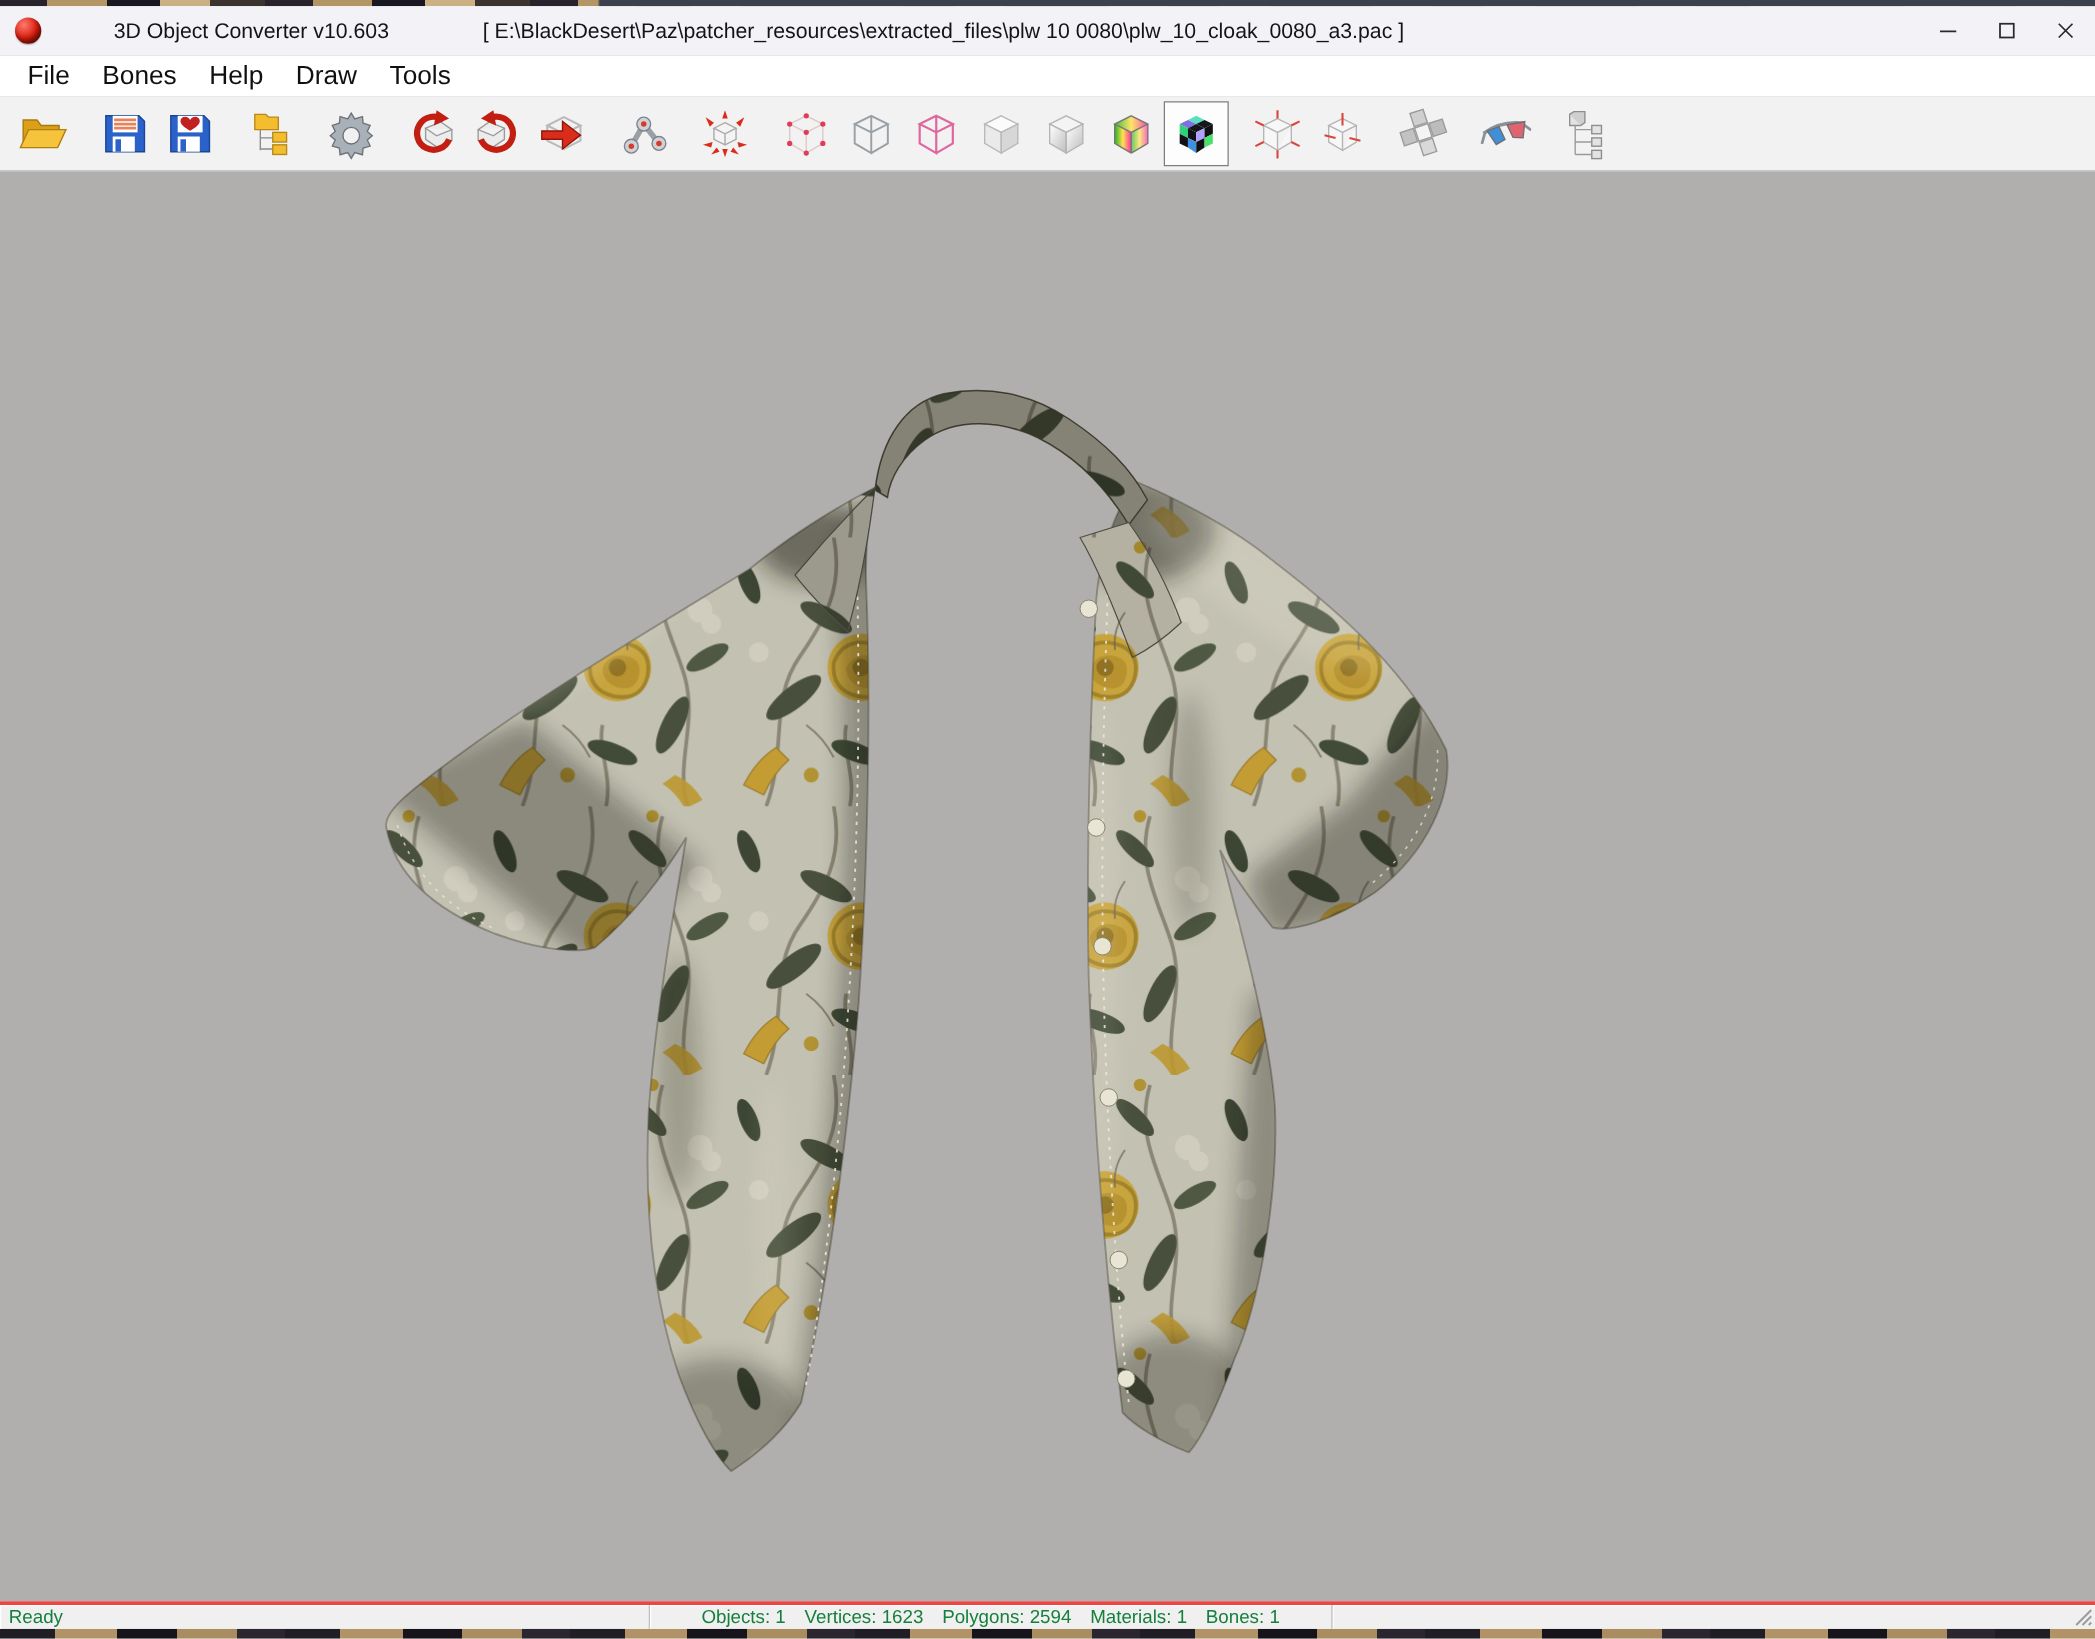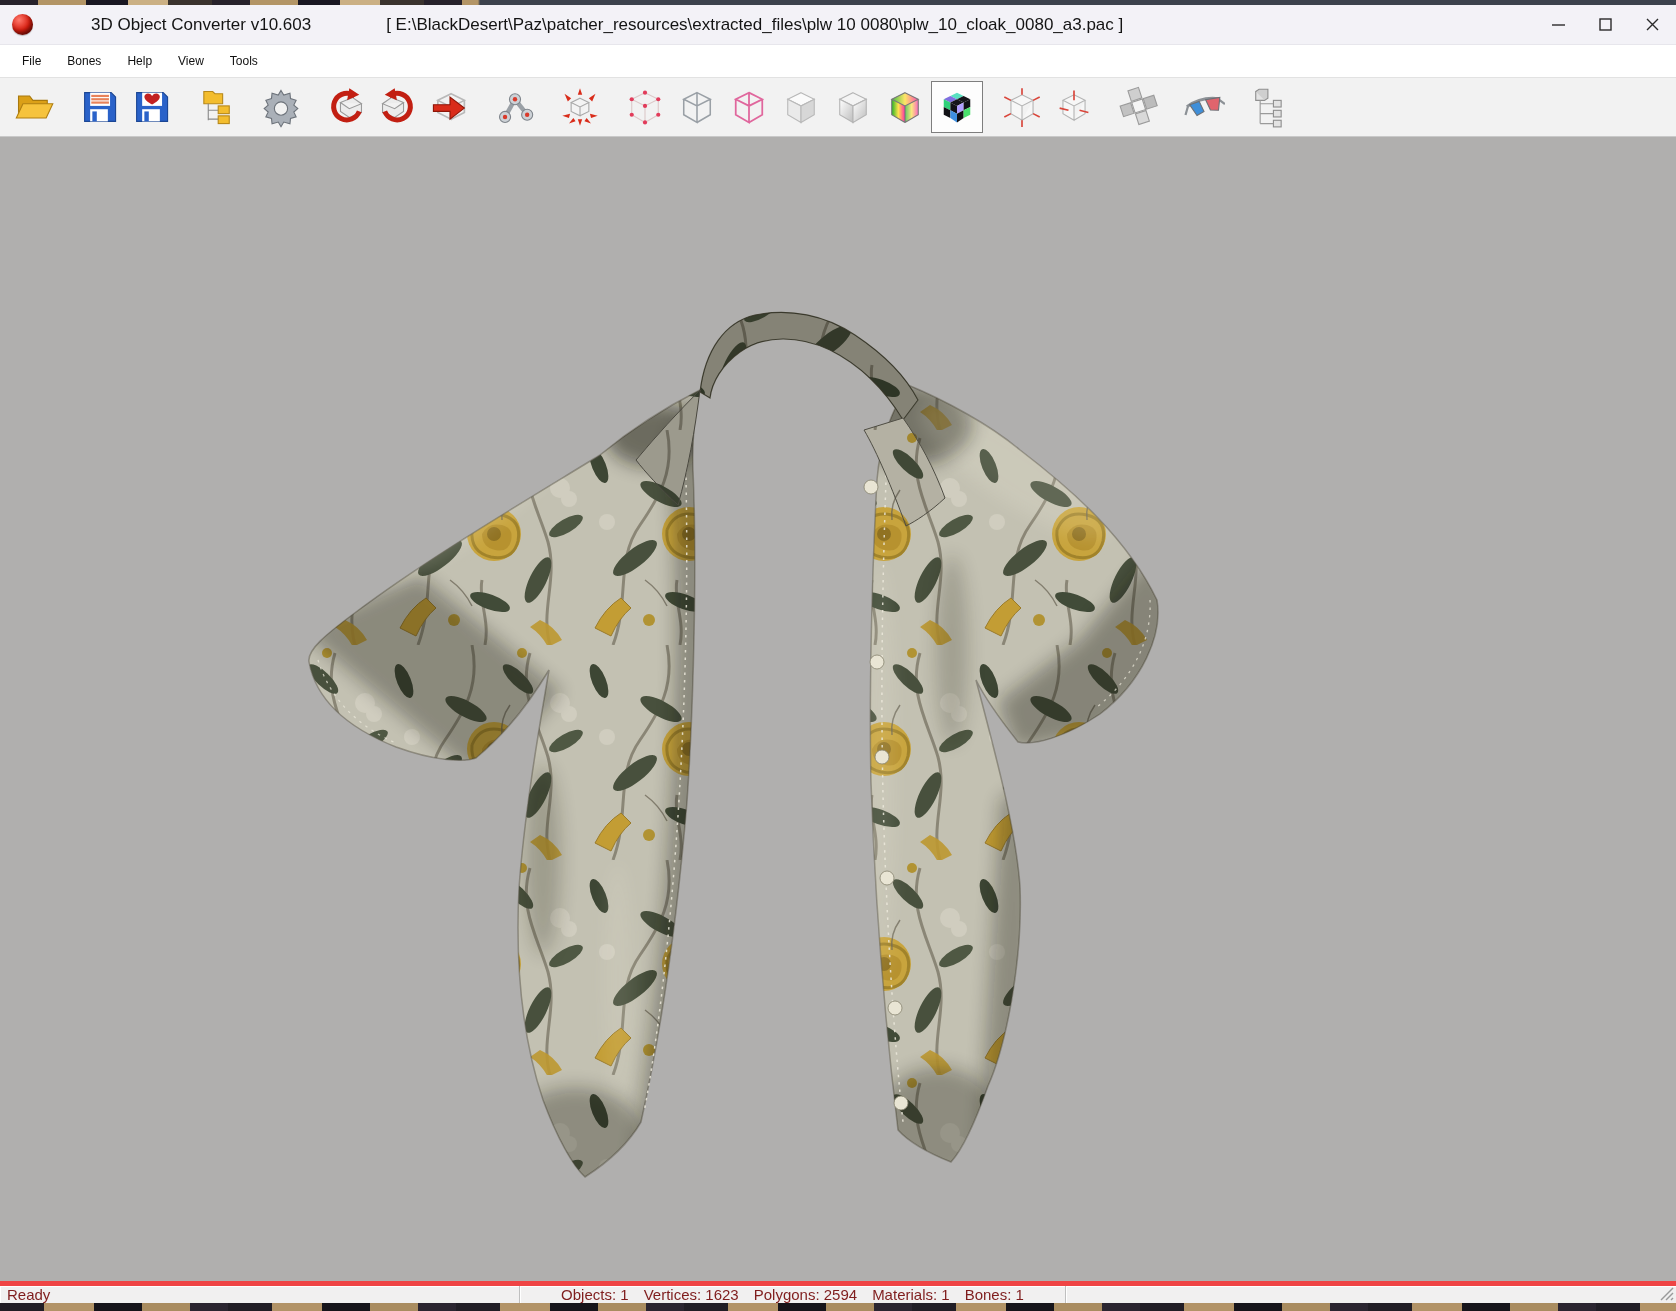--- a/index.html
+++ b/index.html
@@ -22,35 +22,35 @@
     background: radial-gradient(circle at 34% 28%, #ff7a6d, #d81e10 52%, #7c0a03 95%);
     box-shadow: inset -2px -3px 4px rgba(0,0,0,.4), 0 1px 1px rgba(0,0,0,.25); }
   .app-title { margin-left:10px; font-size:17px; color:#141414; white-space:nowrap; }
   .doc-path { margin-left:27px; font-size:17px; color:#141414; white-space:nowrap; }
   .win-controls { margin-left:auto; display:flex; height:100%; }
   .wc { width:47px; height:100%; display:flex; align-items:center; justify-content:center; background:transparent; border:none; }
   .wc svg { width:15px; height:15px; }
 
   
   .menubar { height:33px; background:#ffffff; display:flex; align-items:center; padding-left:9px; border-bottom:1px solid #e2e2e2; }
-  .menu-item { font-size:12px; color:#101010; padding:4px 13px;text-align:center; }
+  .menu-item { font-size:21px; color:#101010; padding:4px 13px;text-align:center; }
 
   
   .toolbar { height:59px; background:#f2f2f2; display:flex; align-items:center; padding-left:8px; border-bottom:1px solid #c9c9c9; }
   .tbtn { width:52px; height:52px; flex:none; display:flex; align-items:center; justify-content:center; background:transparent; border:1px solid transparent; padding:0; }
   .tbtn svg { width:42px; height:42px; }
   .tbtn.selected { border:1px solid #7e7e7e; background:#fdfdfd; }
   .gap { margin-left:13px; }
 
   
   .viewport { height:1144px; position:relative; background:#b0afae; }
   .viewport > svg { position:absolute; inset:0; width:100%; height:100%; display:block; }
 
   
-  .statusbar { height:22px; background:#f1f0f0; border-top:5px solid #ef4444; display:flex; font-size:15px; color:#7f1d1d; position:relative; align-items:stretch; }
+  .statusbar { height:22px; background:#f1f0f0; border-top:3px solid #ef4444; display:flex; font-size:15px; color:#15803d; position:relative; align-items:stretch; }
   .sp { display:flex; align-items:center; padding:0 7px; border-right:1px solid #bfbfbf; box-shadow: inset 1px 1px 0 #ffffff; }
   .sp-ready { width:520px; }
   .sp-stats { width:546px; justify-content:center; gap:15px; white-space:nowrap; }
   .sp-extra { flex:1; border-right:none; }
   .grip { position:absolute; right:2px; bottom:2px; width:16px; height:16px; }
 </style>
 </head>
 <body>
 
 <div class="screen">
@@ -77,21 +77,21 @@
             <path d="M2,2 L13,13 M13,2 L2,13" stroke="#2a2a2a" stroke-width="1.4"></path>
           </svg>
       </button>
     </div>
   </div>
 
   <div class="menubar">
     <span class="menu-item">File</span>
     <span class="menu-item">Bones</span>
     <span class="menu-item">Help</span>
-    <span class="menu-item">View</span>
+    <span class="menu-item">Draw</span>
     <span class="menu-item">Tools</span>
   </div>
 
   <div class="toolbar">
     <button class="tbtn" title="open-file">
       <svg viewBox="0 0 38 38">
           <path d="M5,29 V9 h10 l3,4 h13 v5" fill="#dba018" stroke="#a8790e"></path>
           <path d="M3,29 l6,-13 h27 l-6,13 z" fill="#f6c33d" stroke="#b07f12"></path>
         </svg>
     </button>

